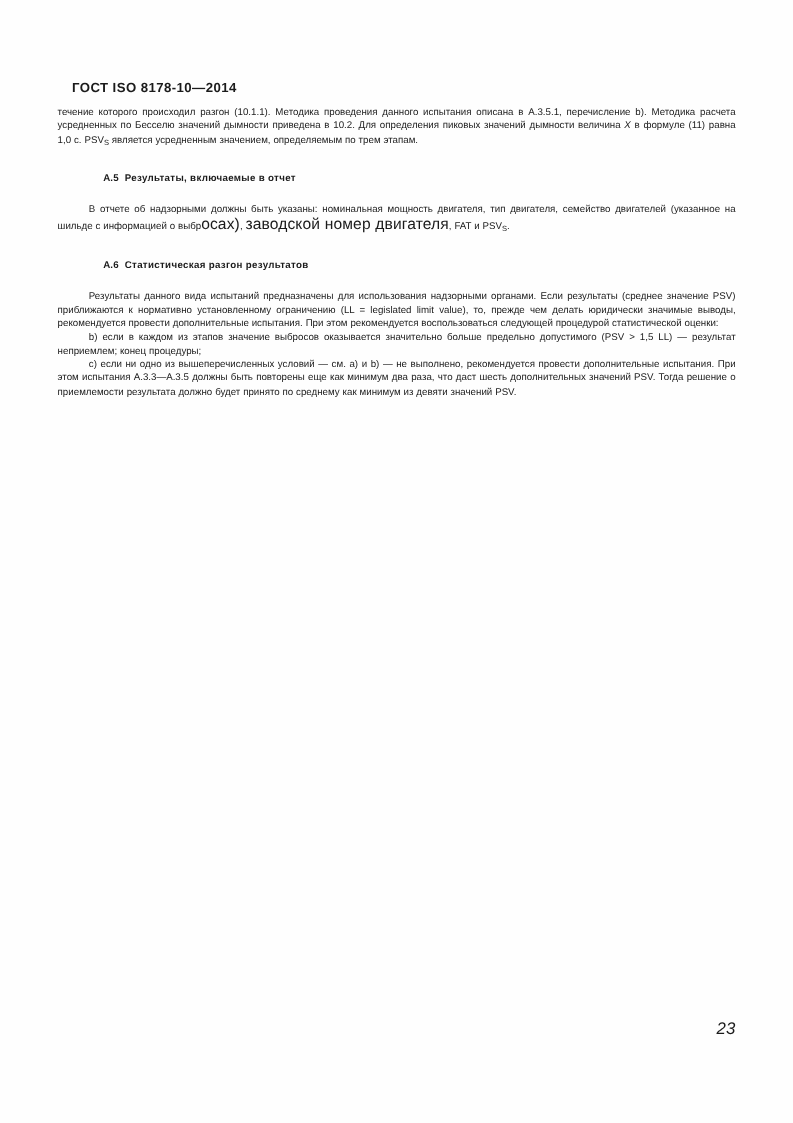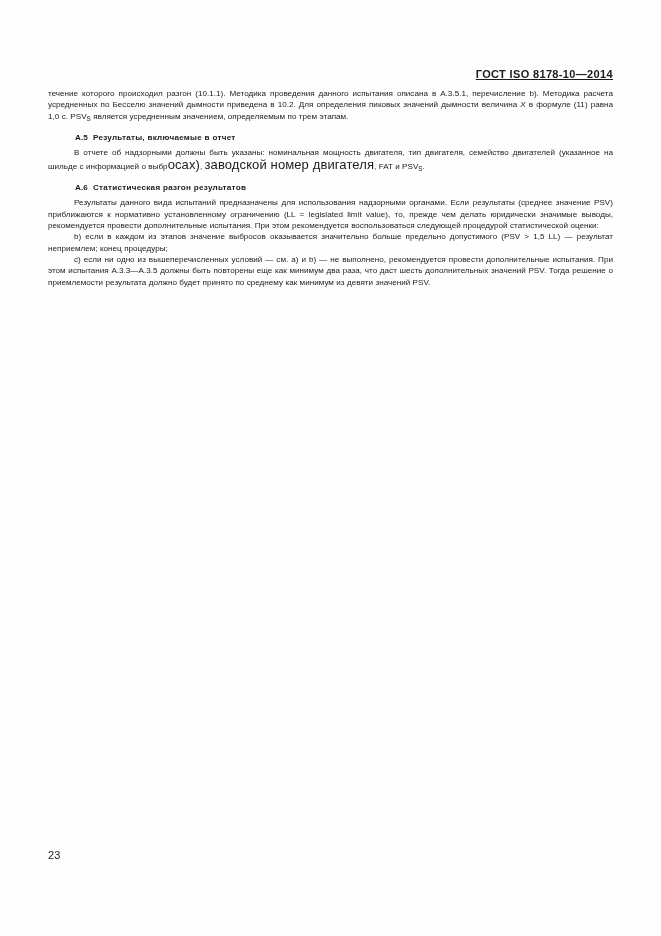--- a/index.html
+++ b/index.html
@@ -22,22 +22,21 @@
     box-sizing: border-box;
   }
 
   
   .page-header {
     position: absolute;
     top: 64px;
     left: 60px;
     right: 48px;
     height: 14px;
-    text-align: right;
-    text-decoration: underline;
+    text-align: left;
   }
   .page-header .std-id {
     font-size: 11px;
     font-weight: bold;
     letter-spacing: 0.35px;
     white-space: nowrap;
   }
 
   
   .content {
@@ -70,21 +69,21 @@
     text-indent: 26px;
   }
 
   
   p.list-item {
     text-indent: 26px;
   }
 
   
   h2.clause {
-    margin: 1px;
+    margin: 12px;
     font-size: 8.1px;
     line-height: 11.35px;
     font-weight: bold;
     text-indent: 26px;
     letter-spacing: 0.28px;
     text-align: left;
   }
   h2.clause .num {
     letter-spacing: 0.1px;
   }
@@ -112,23 +111,24 @@
     font-size: 13px;
     letter-spacing: 0.1px;
   }
 
   
   .folio {
     position: absolute;
     left: 48px;
     right: 48px;
     top: 849px;
-    text-align: left;
-    font-size: 11px;
+    text-align: right;
+    font-size: 14px;
     letter-spacing: 0.2px;
+    font-style: italic;
   }
 </style>
 </head>
 <body>
 
 <div class="page">
 
   <div class="page-header">
     <span class="std-id">ГОСТ  ISO 8178-10—2014</span>
   </div>

